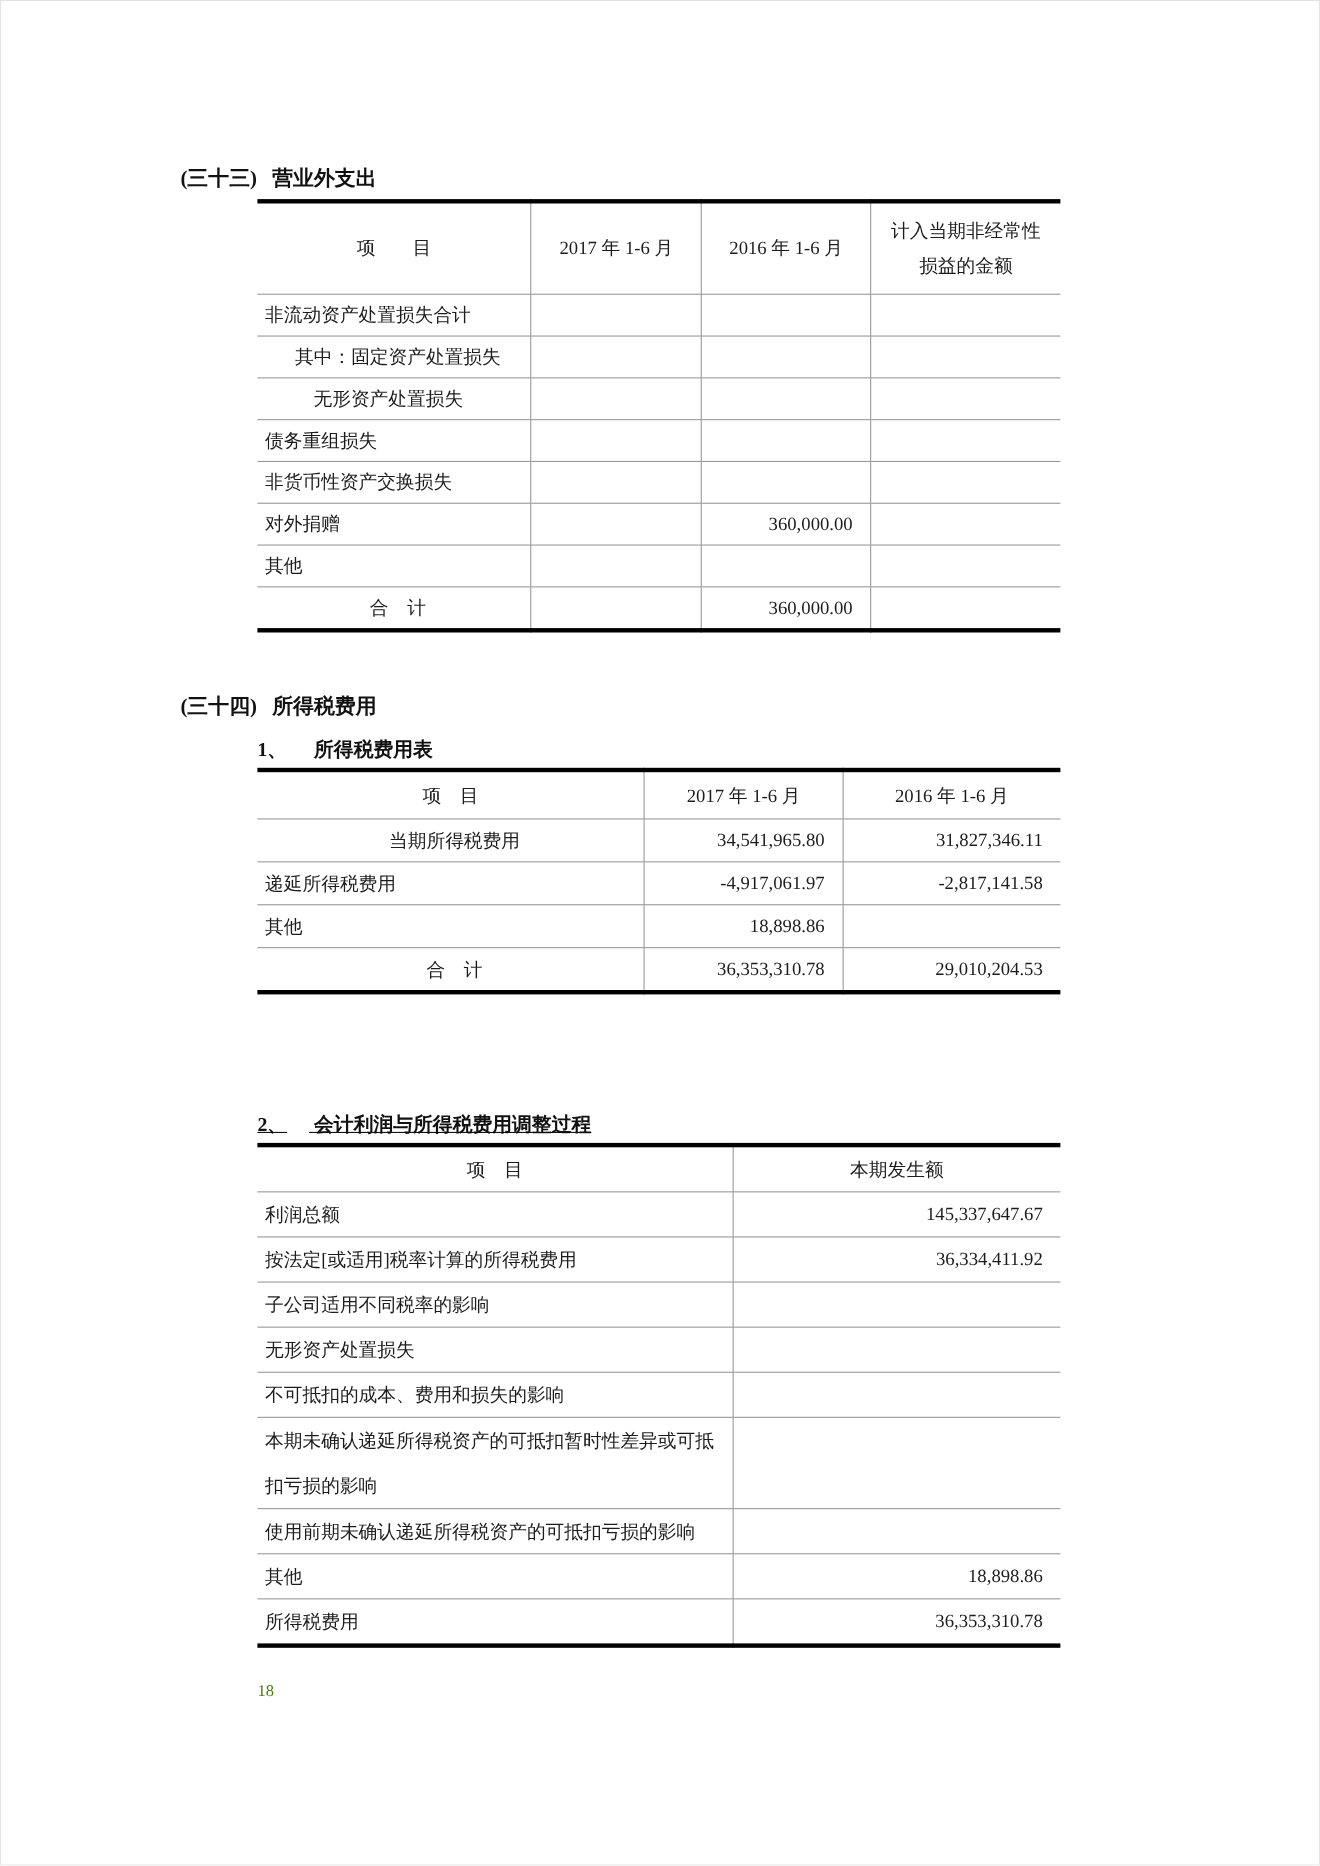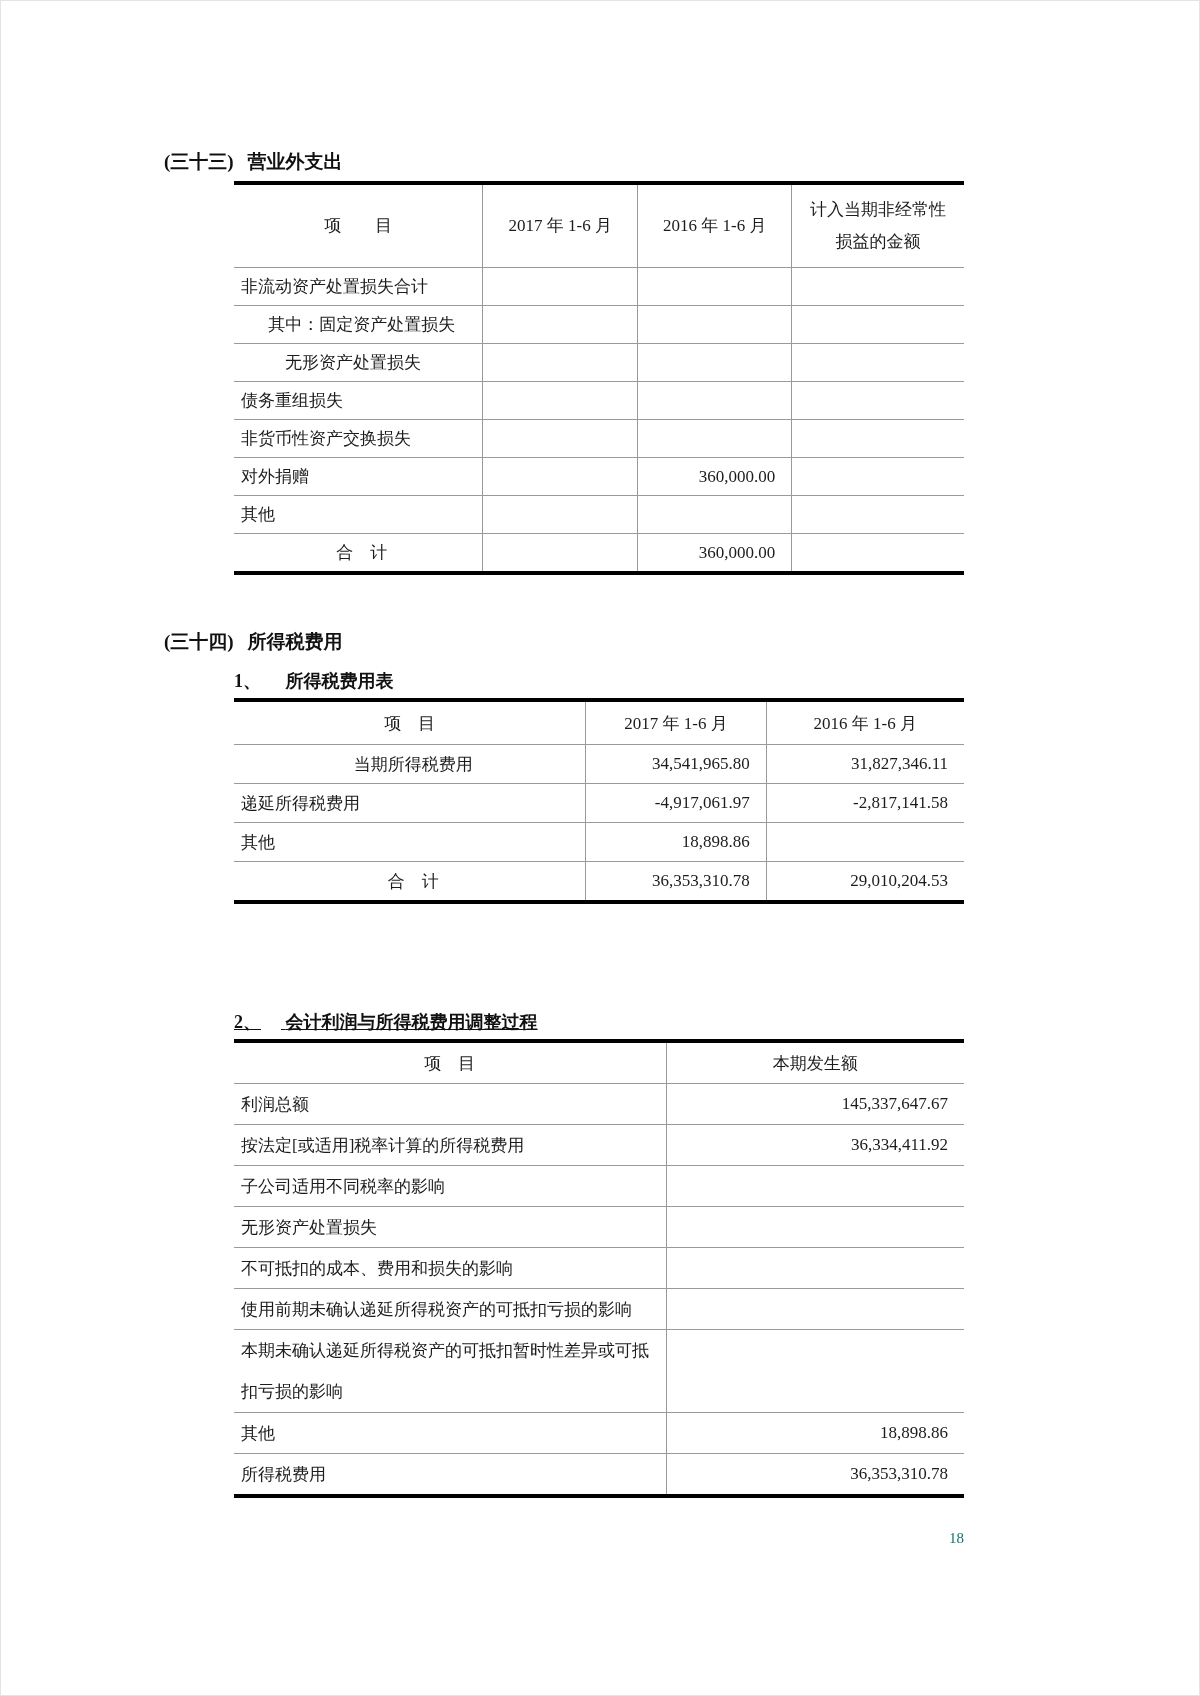--- a/index.html
+++ b/index.html
@@ -51,21 +51,21 @@
 
   .t2 th { height: 42px; }
   .t2 td { height: 38px; }
 
   .t3 th { height: 40px; }
   .t3 td { height: 40px; }
   .t3 td.tall { height: 82px; line-height: 41px; }
 
   .page-number {
     width: 730px; margin-left: 233px; margin-top: 32px;
-    text-align: right; font-size: 15px; color: #0f766e;
+    text-align: left; font-size: 15px; color: #4d7c0f;
   }
 </style>
 </head>
 <body>
 
 <div class="page">
   <div class="content">
 
     <h2 class="sec">
       <span class="num">(三十三)</span>
@@ -233,26 +233,26 @@
           </tr>
           <tr>
             <td class="first" style="text-align: left;">无形资产处置损失</td>
             <td class="num" style="text-align: right;"></td>
           </tr>
           <tr>
             <td class="first" style="text-align: left;">不可抵扣的成本、费用和损失的影响</td>
             <td class="num" style="text-align: right;"></td>
           </tr>
           <tr>
-            <td class="first" style="text-align: left;">使用前期未确认递延所得税资产的可抵扣亏损的影响</td>
-            <td class="num" style="text-align: right;"></td>
-          </tr>
-          <tr>
             <td class="first tall" style="text-align: left;">本期未确认递延所得税资产的可抵扣暂时性差异或可抵扣亏损的影响</td>
             <td class="num tall" style="text-align: right;"></td>
+          </tr>
+          <tr>
+            <td class="first" style="text-align: left;">使用前期未确认递延所得税资产的可抵扣亏损的影响</td>
+            <td class="num" style="text-align: right;"></td>
           </tr>
           <tr>
             <td class="first" style="text-align: left;">其他</td>
             <td class="num" style="text-align: right;">18,898.86</td>
           </tr>
           <tr>
             <td class="first" style="text-align: left;">所得税费用</td>
             <td class="num" style="text-align: right;">36,353,310.78</td>
           </tr>
         </tbody>

